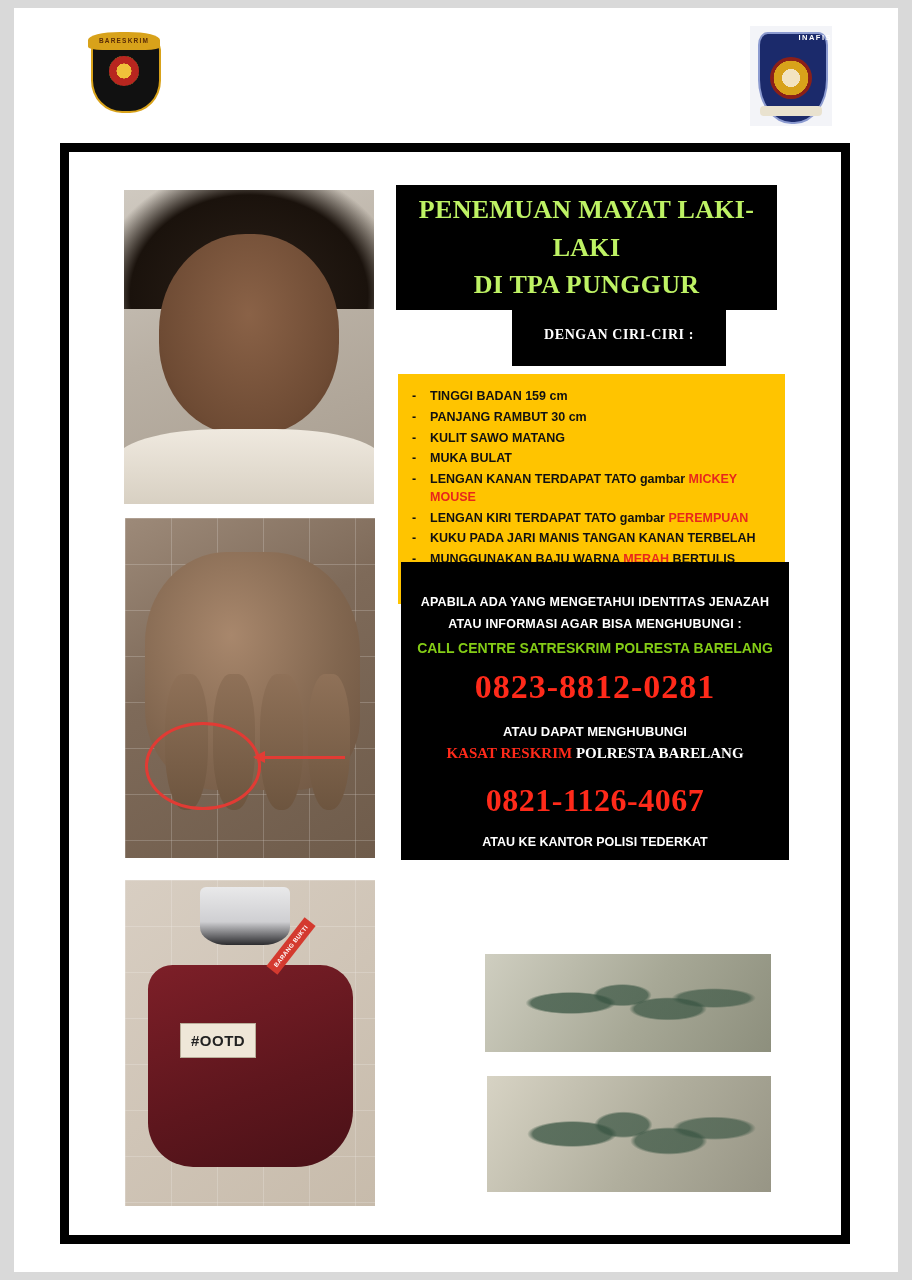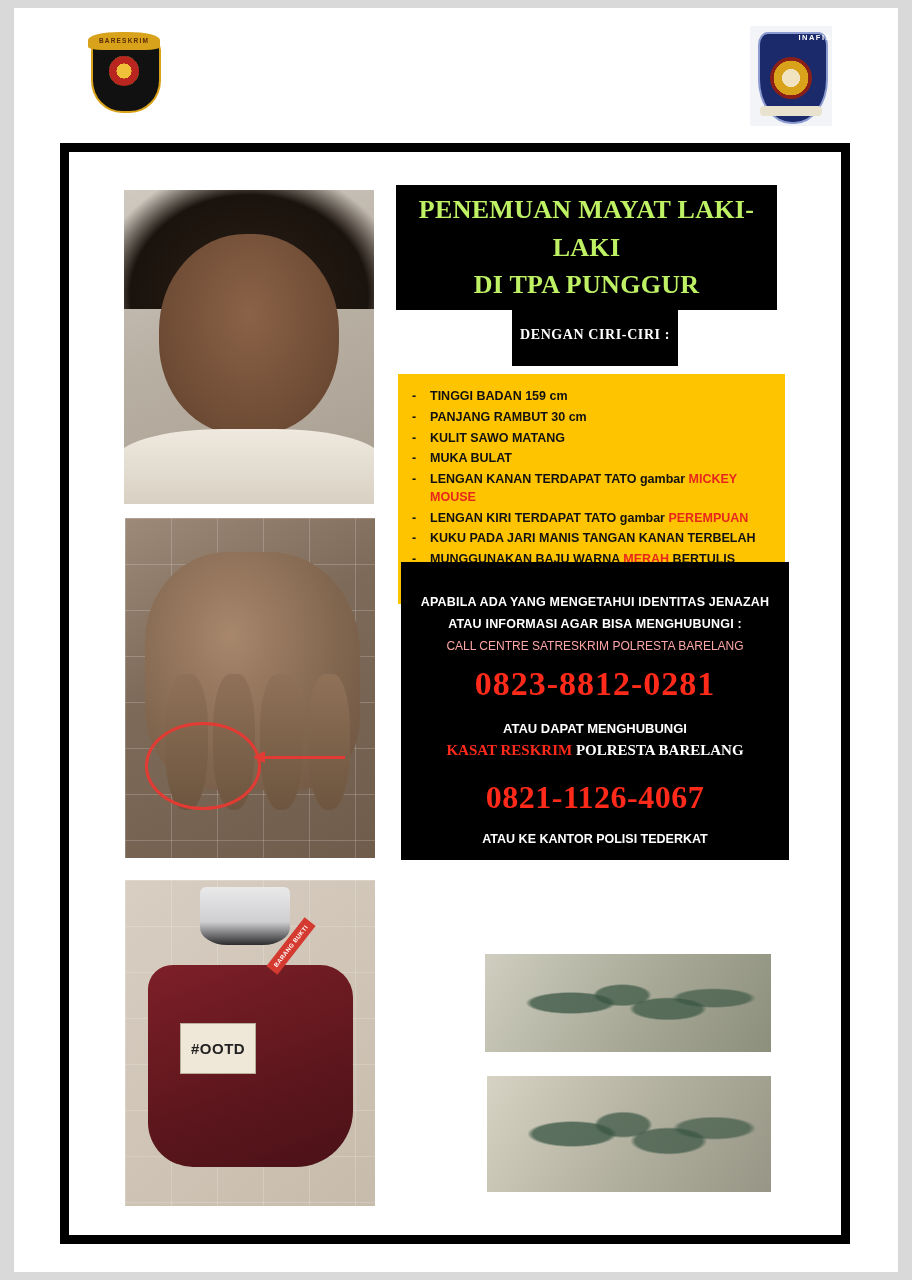--- a/index.html
+++ b/index.html
@@ -174,21 +174,21 @@
   .shirt-body {
     position: absolute;
     left: 9%; top: 26%;
     width: 82%; height: 62%;
     background: linear-gradient(160deg, #7d1f28 0%, #5d161d 60%, #4a1117 100%);
     border-radius: 12% 16% 28% 22%;
   }
   .shirt-label {
     position: absolute;
     left: 22%; top: 44%;
-    padding: 16px 10px;
+    padding: 8px 10px;
     background: #efe7d8;
     color: #222;
     font-size: 15px;
     font-weight: bold;
     letter-spacing: .5px;
     border: 1px solid #b9ae9a;
   }
   .shirt-tag {
     position: absolute;
     left: 54%; top: 18%;
@@ -237,21 +237,21 @@
     font-size: 26px;
     line-height: 1.45;
     letter-spacing: .3px;
     padding: 0 8px;
   }
 
   
   .ciri-header {
     position: absolute;
     left: 443px; top: 151px;
-    width: 166px; height: 63px;
+    width: 214px; height: 63px;
     background: #000000;
     display: flex;
     align-items: center;
     justify-content: center;
   }
   .ciri-header span {
     color: #ffffff;
     font-family: "Liberation Serif", serif;
     font-weight: bold;
     font-size: 14px;
@@ -296,23 +296,23 @@
     box-sizing: border-box;
     padding-top: 30px;
   }
   .c-line1 {
     font-size: 12.5px;
     font-weight: bold;
     letter-spacing: .2px;
     line-height: 1.75;
   }
   .c-red {
-    color: #fca5a5;
-    font-size: 12px;
-    font-weight: normal;
+    color: #84cc16;
+    font-size: 14px;
+    font-weight: bold;
     line-height: 1.75;
   }
   .c-phone1 {
     color: #ff2a1a;
     font-family: "Liberation Serif", serif;
     font-weight: bold;
     font-size: 34px;
     letter-spacing: 1px;
     margin-top: 8px;
   }

